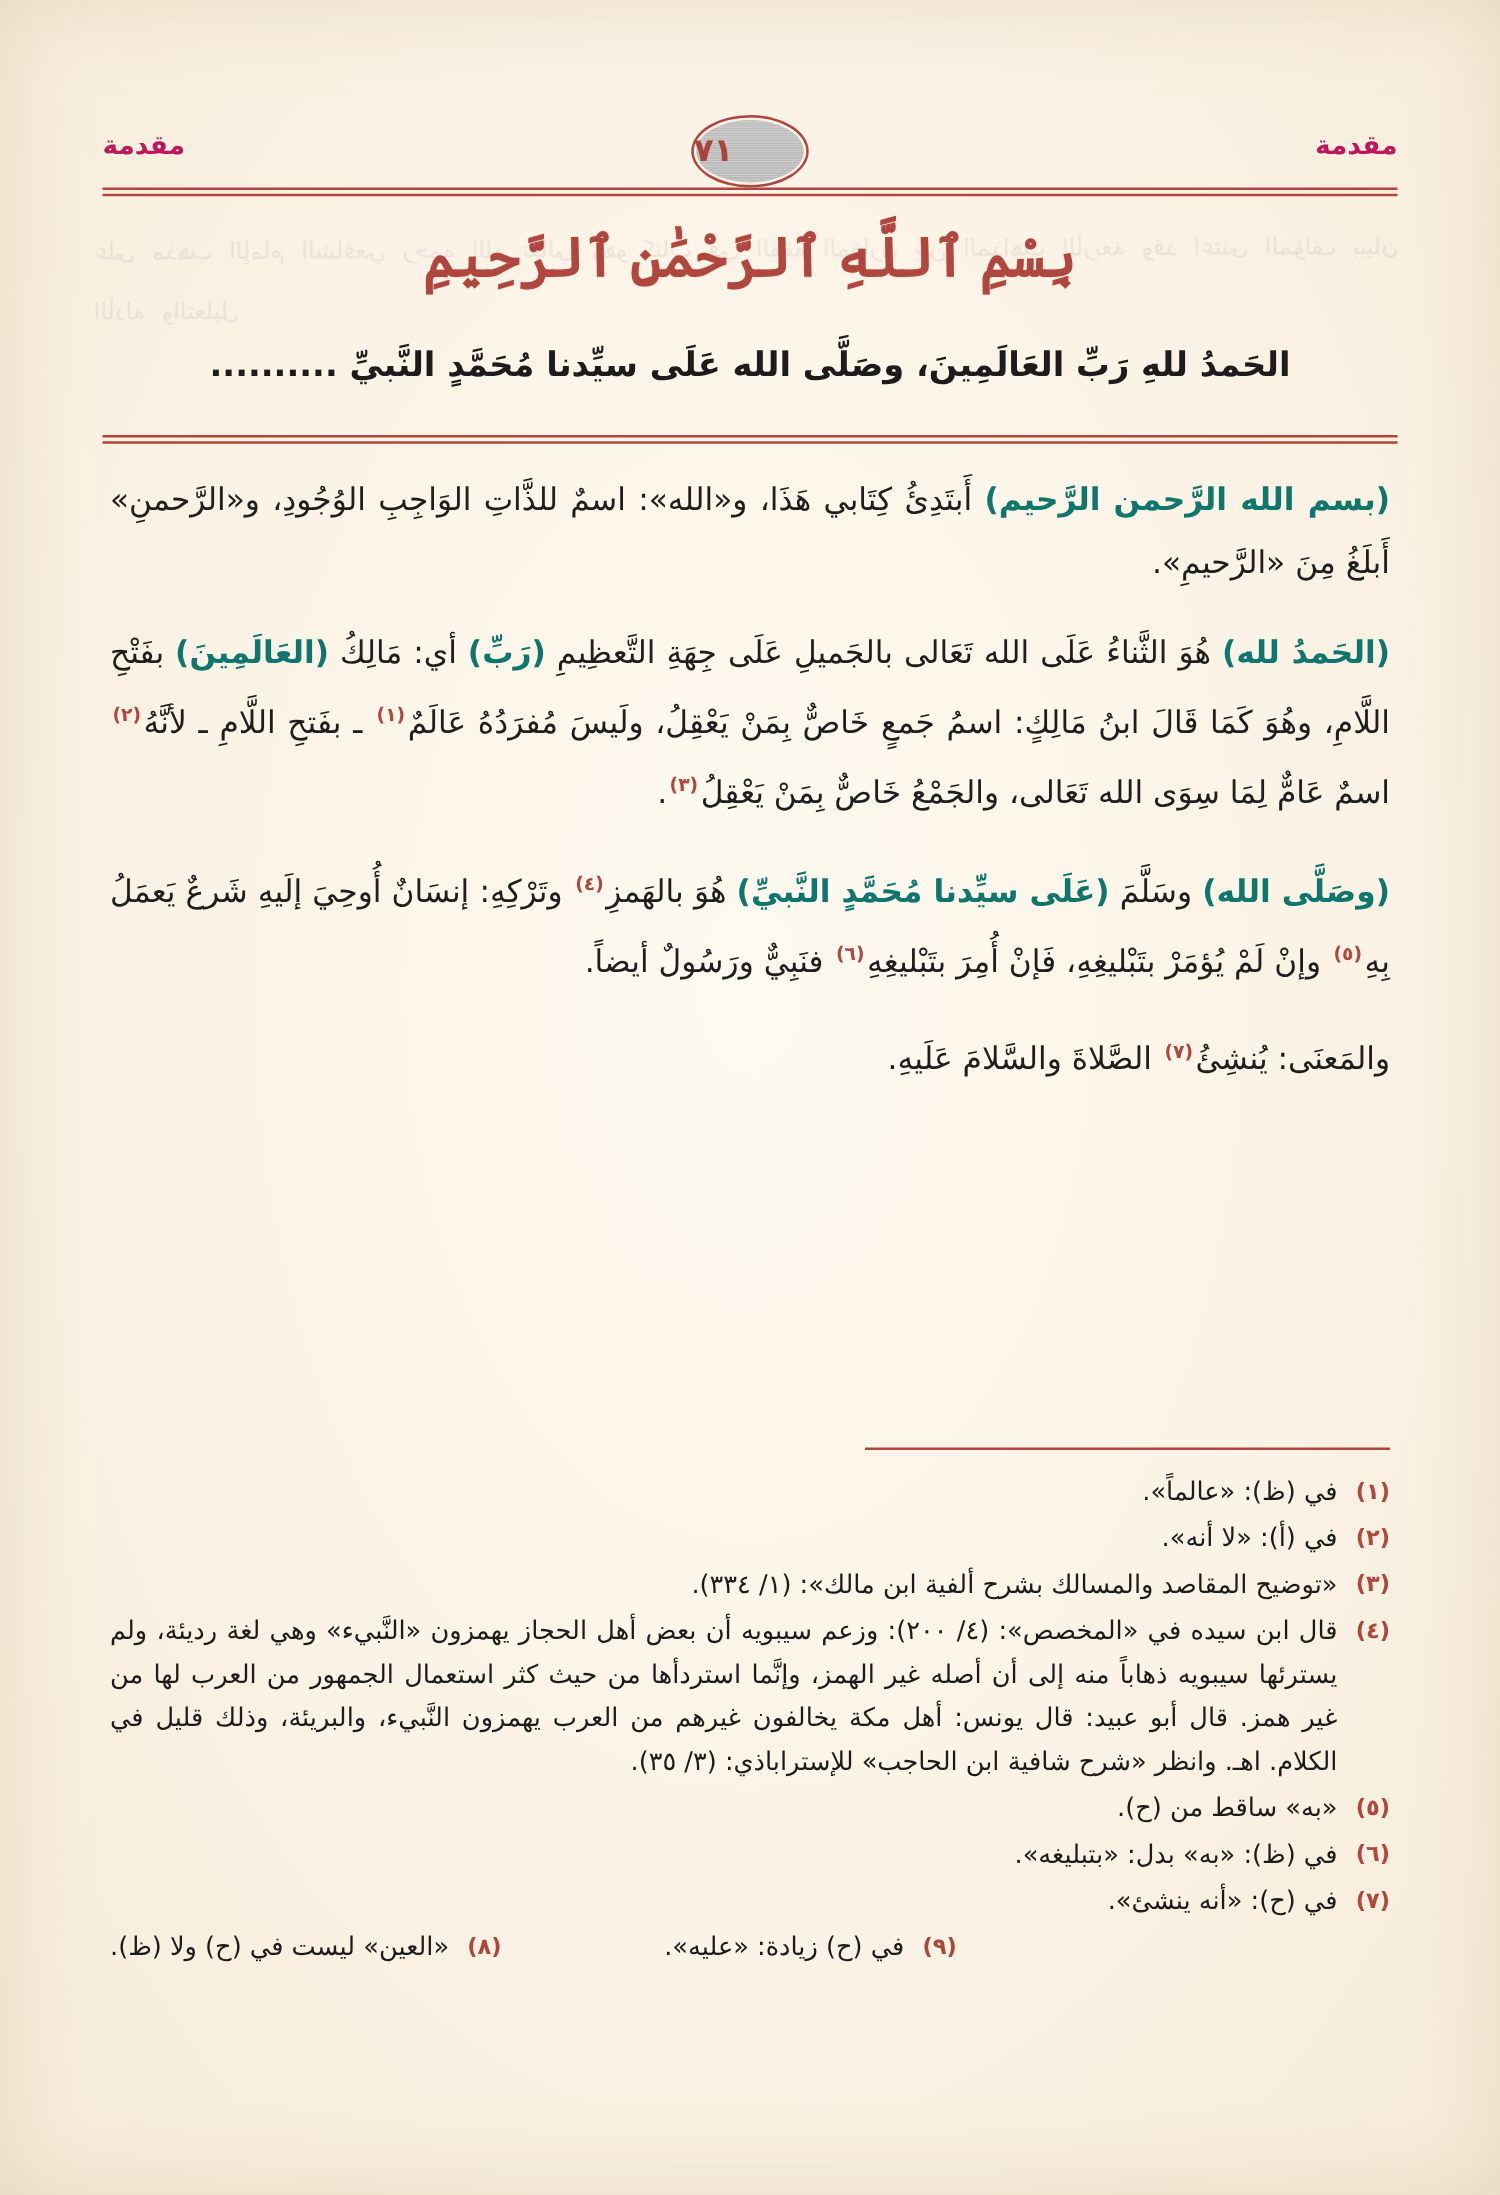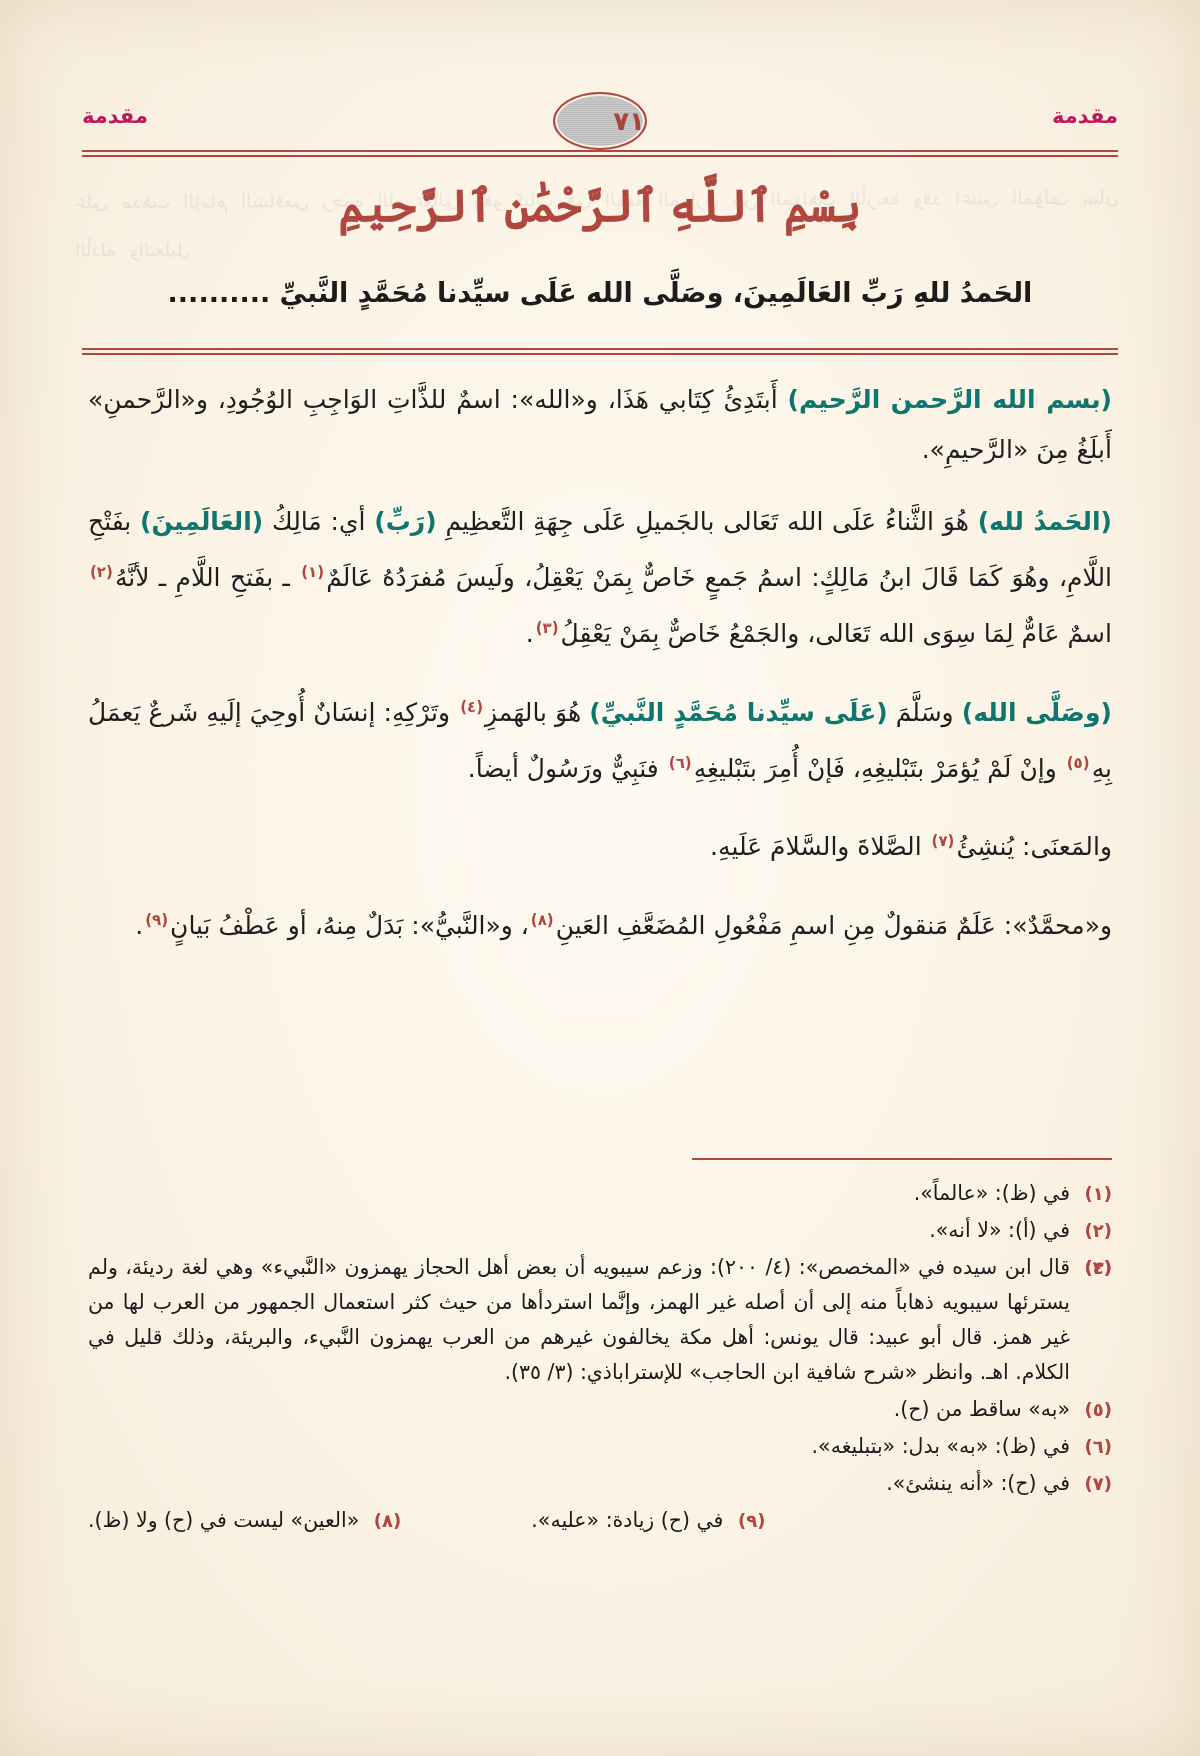--- a/index.html
+++ b/index.html
@@ -83,21 +83,21 @@
     top: -4px;
     width: 90px;
     height: 54px;
     border-radius: 50%;
     border: 2.5px solid #b0473f;
     background:
       repeating-linear-gradient(0deg, #c9c9c9 0px, #c9c9c9 1px, #bcbcbc 1px, #bcbcbc 2px),
       #c3c3c3;
     display: flex;
     align-items: center;
-    justify-content: flex-start;
+    justify-content: flex-end;
     box-shadow: 0 0 0 2px #fbf3e6 inset;
   }
   .page-num {
     font-size: 26px;
     font-weight: bold;
     color: #a8443c;
     letter-spacing: 1px;
     line-height: 1;
   }
   .header-rule {
@@ -269,36 +269,36 @@
     <div class="matn-rule">
       <div class="r1"></div>
       <div class="r2"></div>
     </div>
 
     <div class="body-area">
       <p class="para"><span class="hl">(بسم الله الرَّحمن الرَّحيم)</span><span> أَبتَدِئُ كِتَابي هَذَا، و«الله»: اسمٌ للذَّاتِ الوَاجِبِ الوُجُودِ، و«الرَّحمنِ» أَبلَغُ مِنَ «الرَّحيمِ».</span></p>
       <p class="para"><span class="hl">(الحَمدُ لله)</span><span> هُوَ الثَّناءُ عَلَى الله تَعَالى بالجَميلِ عَلَى جِهَةِ التَّعظِيمِ </span><span class="hl">(رَبِّ)</span><span> أي: مَالِكُ </span><span class="hl">(العَالَمِينَ)</span><span> بفَتْحِ اللَّامِ، وهُوَ كَمَا قَالَ ابنُ مَالِكٍ: اسمُ جَمعٍ خَاصٌّ بِمَنْ يَعْقِلُ، ولَيسَ مُفرَدُهُ عَالَمٌ</span><sup class="fn">(١)</sup><span> ـ بفَتحِ اللَّامِ ـ لأنَّهُ</span><sup class="fn">(٢)</sup><span> اسمٌ عَامٌّ لِمَا سِوَى الله تَعَالى، والجَمْعُ خَاصٌّ بِمَنْ يَعْقِلُ</span><sup class="fn">(٣)</sup><span>.</span></p>
       <p class="para"><span class="hl">(وصَلَّى الله)</span><span> وسَلَّمَ </span><span class="hl">(عَلَى سيِّدنا مُحَمَّدٍ النَّبيِّ)</span><span> هُوَ بالهَمزِ</span><sup class="fn">(٤)</sup><span> وتَرْكِهِ: إنسَانٌ أُوحِيَ إلَيهِ شَرعٌ يَعمَلُ بِهِ</span><sup class="fn">(٥)</sup><span> وإنْ لَمْ يُؤمَرْ بتَبْليغِهِ، فَإنْ أُمِرَ بتَبْليغِهِ</span><sup class="fn">(٦)</sup><span> فنَبِيٌّ ورَسُولٌ أيضاً.</span></p>
       <p class="para"><span>والمَعنَى: يُنشِئُ</span><sup class="fn">(٧)</sup><span> الصَّلاةَ والسَّلامَ عَلَيهِ.</span></p>
-      <p class="para"><span>و«محمَّدٌ»: عَلَمٌ مَنقولٌ مِنِ اسمِ مَفْعُولِ المُضَعَّفِ العَينِ</span><sup class="fn">(٨)</sup><span>، و«النَّبيُّ»: بَدَلٌ مِنهُ، أو عَطْفُ بَيانٍ</span><sup class="fn">(٩)</sup><span>.</span></p>
     </div>
 
     <div class="fn-rule r-right"></div>
 
     <div class="footnotes">
       <div class="fn-item">
         <span class="fn-num">(١)</span>
         <span>في (ظ): «عالماً».</span>
       </div>
       <div class="fn-item">
         <span class="fn-num">(٢)</span>
         <span>في (أ): «لا أنه».</span>
       </div>
       <div class="fn-item">
         <span class="fn-num">(٣)</span>
+        <span>«توضيح المقاصد والمسالك بشرح ألفية ابن مالك»: (١/ ٣٣٤).</span>
       </div>
       <div class="fn-item wrap">
         <span class="fn-num">(٤)</span>
         <span>قال ابن سيده في «المخصص»: (٤/ ٢٠٠): وزعم سيبويه أن بعض أهل الحجاز يهمزون «النَّبيء» وهي لغة رديئة، ولم يسترئها سيبويه ذهاباً منه إلى أن أصله غير الهمز، وإنَّما استردأها من حيث كثر استعمال الجمهور من العرب لها من غير همز. قال أبو عبيد: قال يونس: أهل مكة يخالفون غيرهم من العرب يهمزون النَّبيء، والبريئة، وذلك قليل في الكلام. اهـ. وانظر «شرح شافية ابن الحاجب» للإستراباذي: (٣/ ٣٥).</span>
       </div>
       <div class="fn-item">
         <span class="fn-num">(٥)</span>
         <span>«به» ساقط من (ح).</span>
       </div>
       <div class="fn-item">

